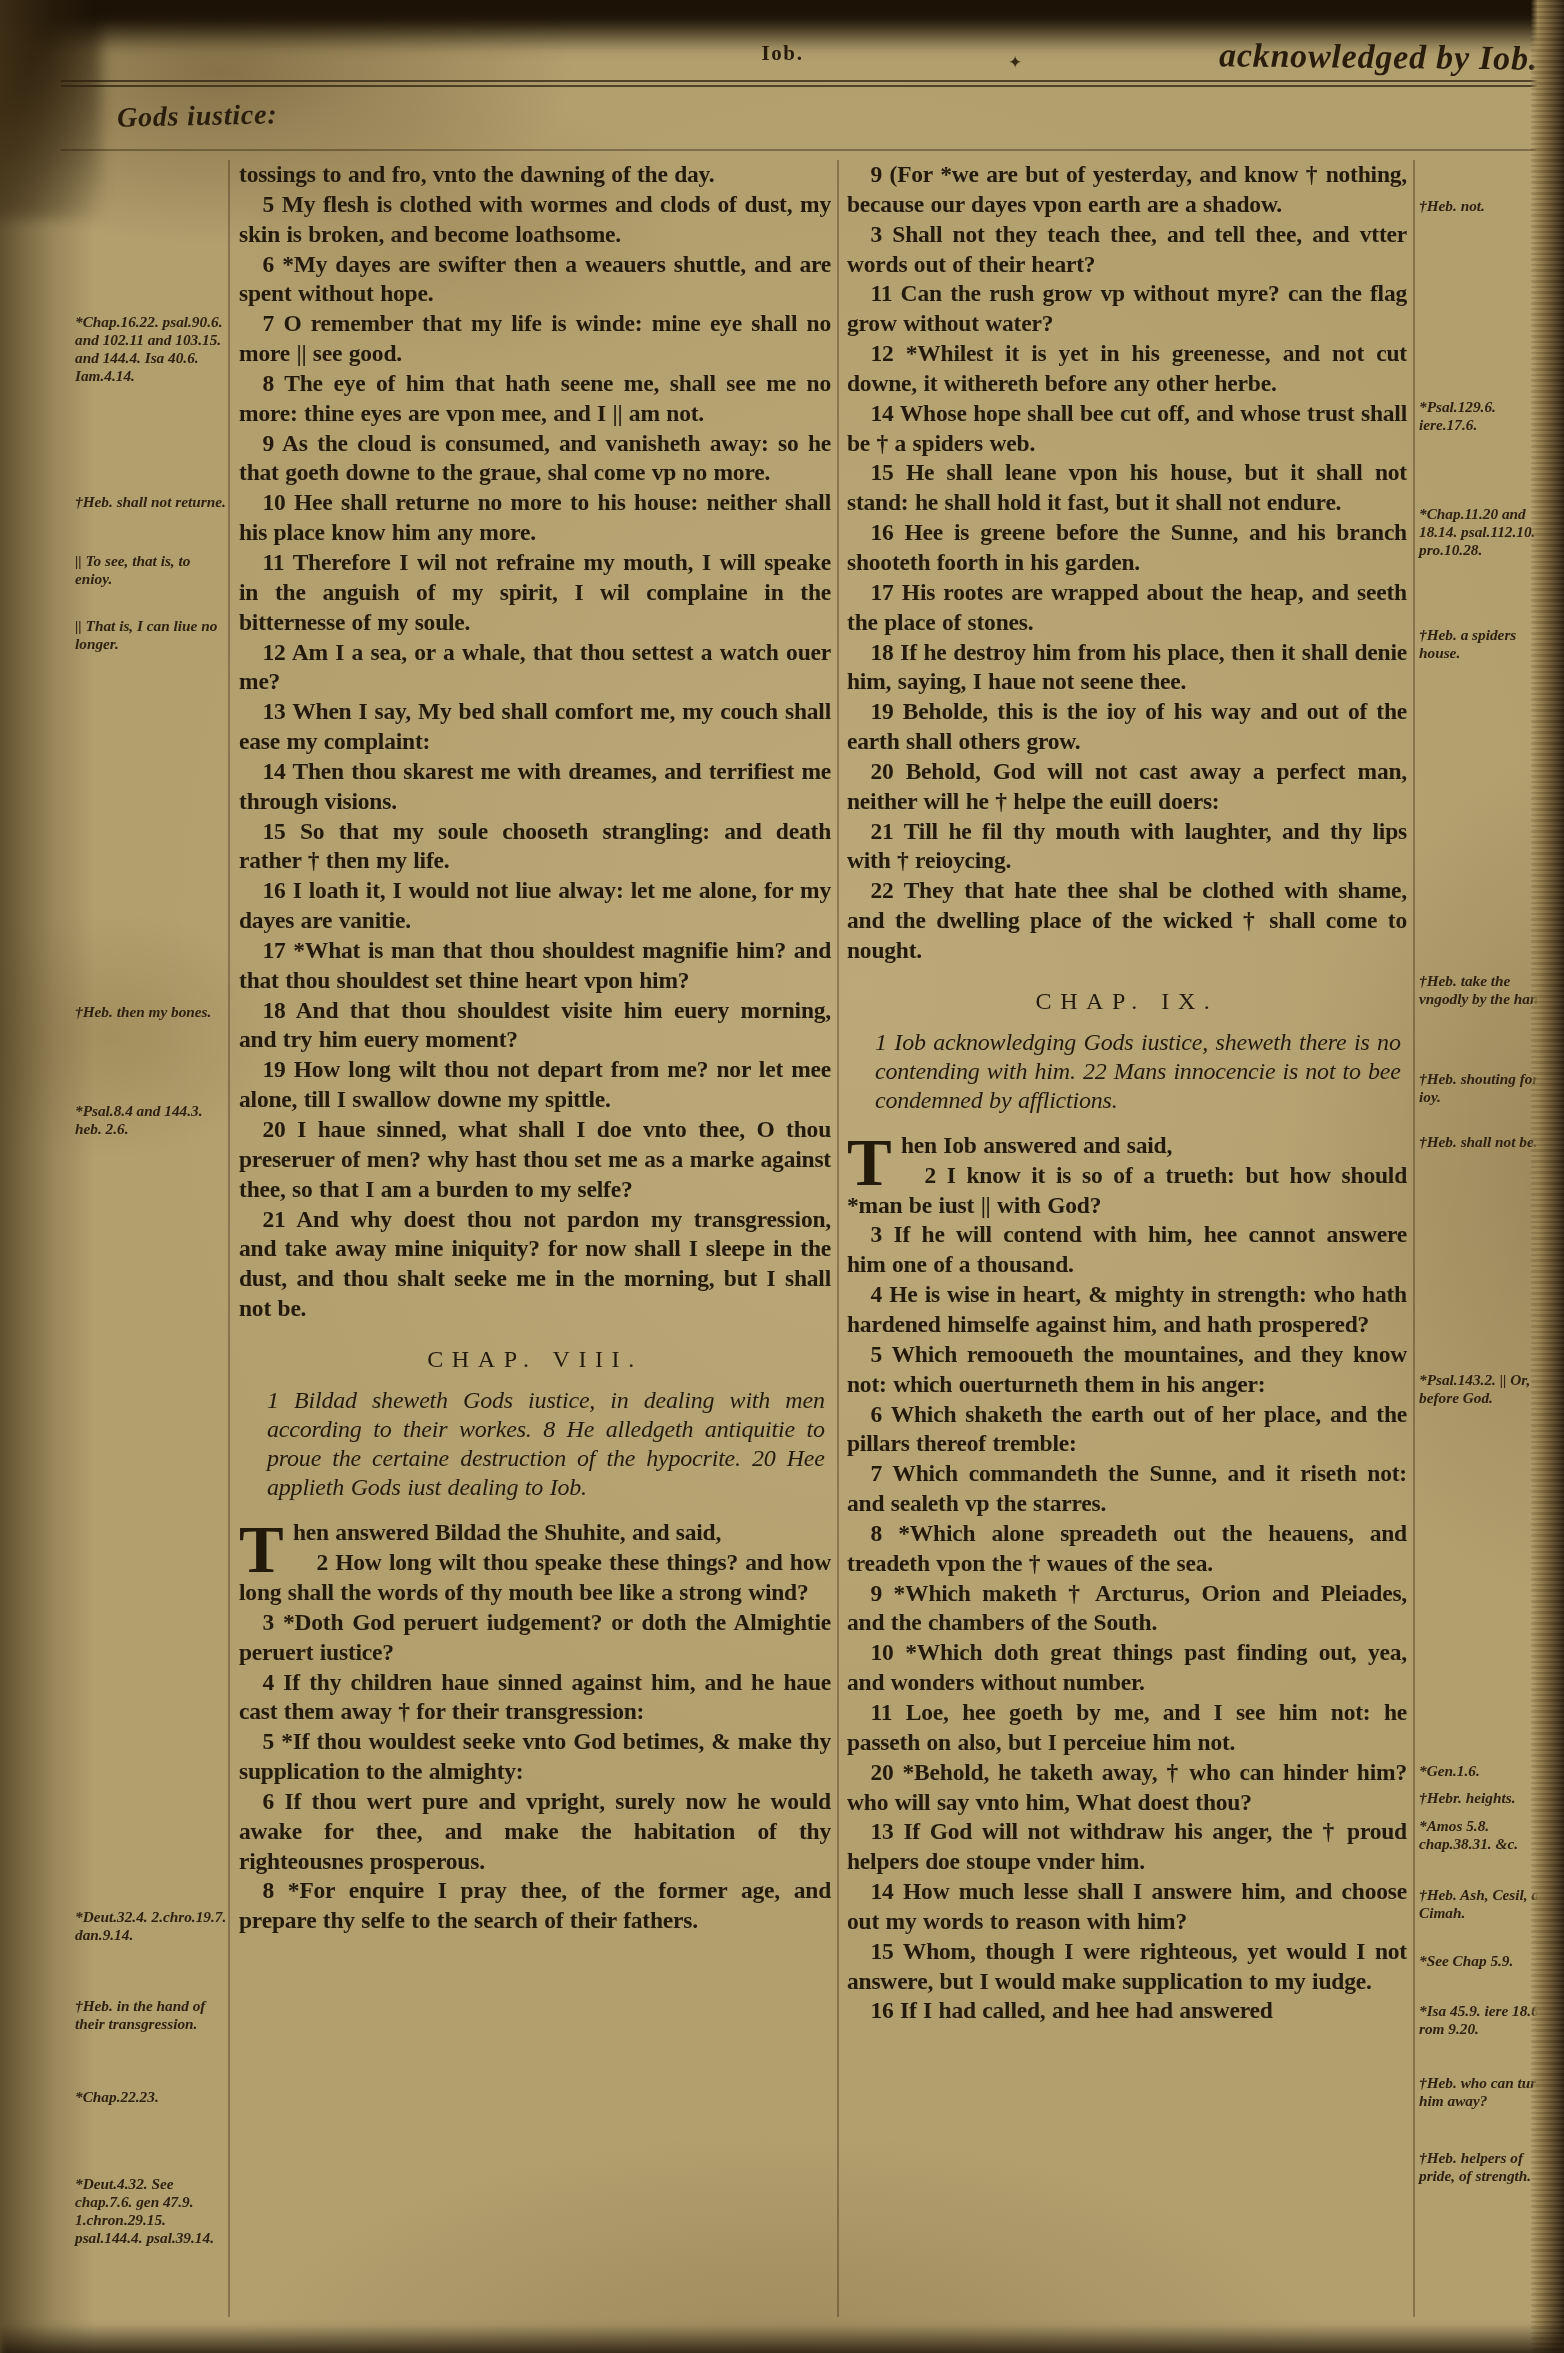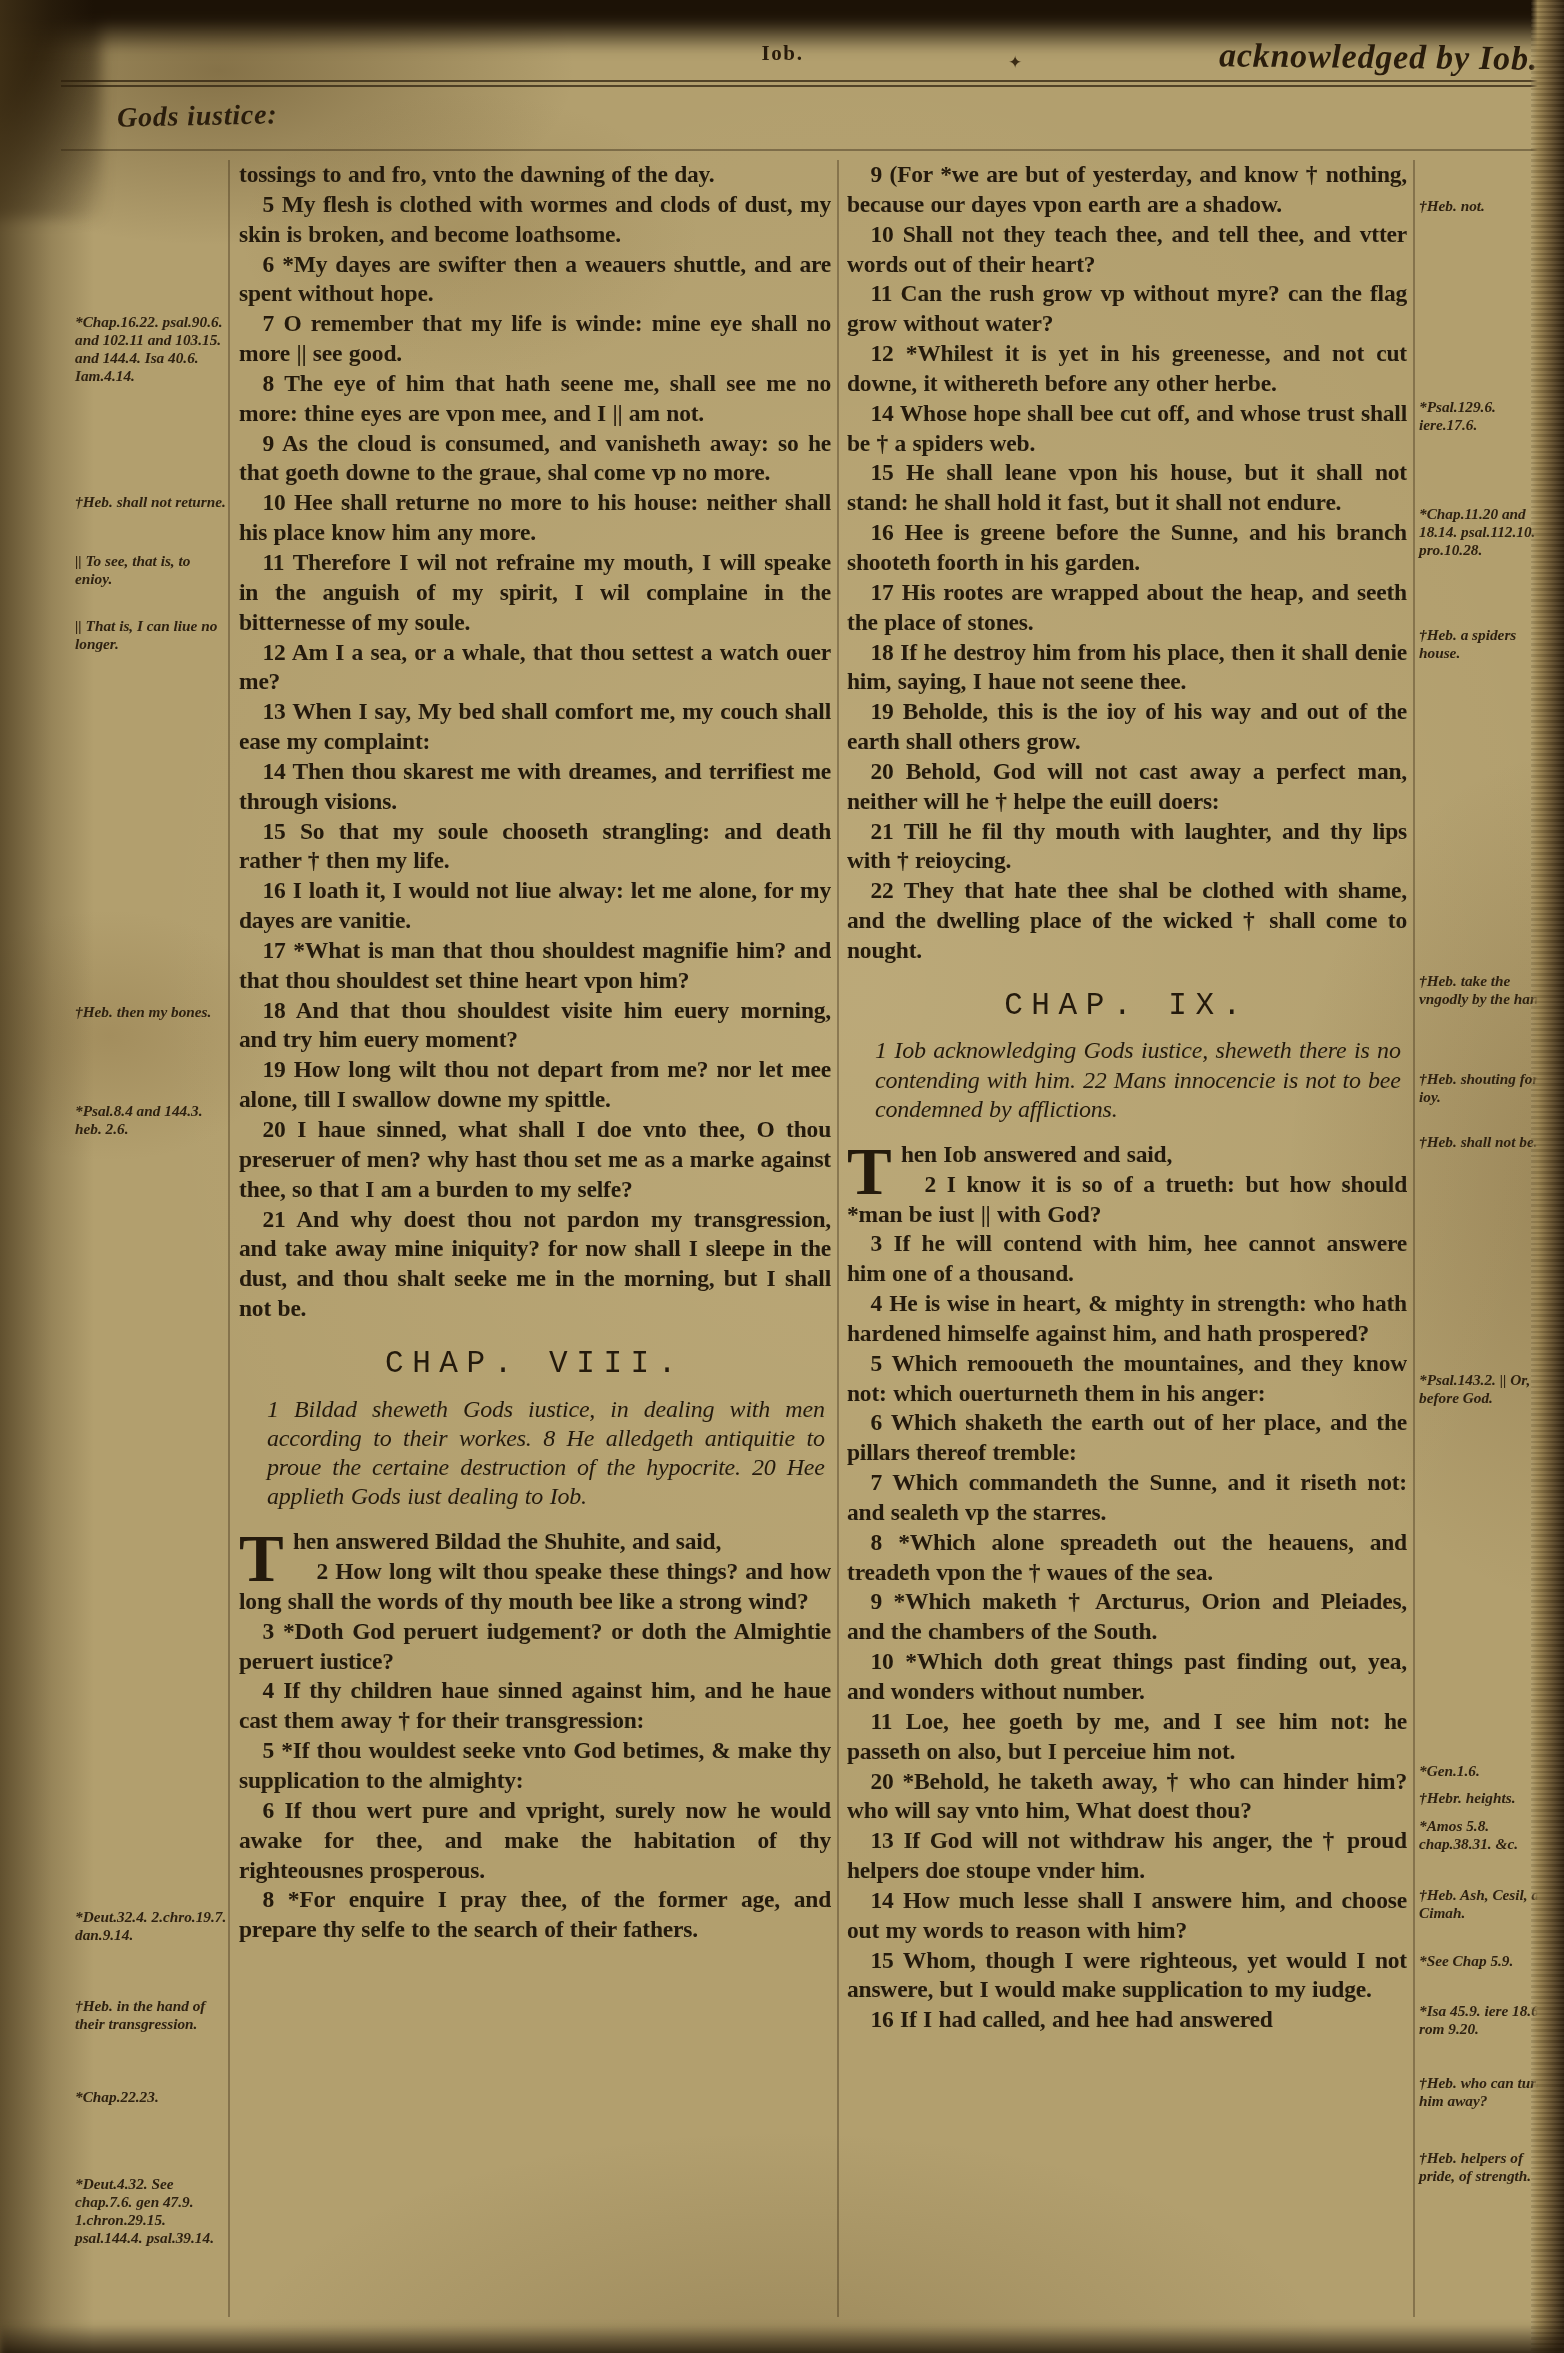--- a/index.html
+++ b/index.html
@@ -49,21 +49,21 @@
 
   
   .col{position:absolute;top:160px;height:2168px;overflow:hidden;
     color:#241a0c;font-size:23.5px;line-height:1.27;font-weight:bold;
     text-align:justify;letter-spacing:-0.2px;word-spacing:0.8px;}
   #col1{left:239px;width:592px;}
   #col2{left:847px;width:560px;}
   .col p{margin:0;}
   .col p.verse{text-indent:23.5px;}
   .col p.cont{text-indent:0;}
-  .col p.heading{text-align:center;font-weight:normal;letter-spacing:8.6px;font-size:31px;margin:20.3px 0 11px;text-indent:0;font-family:Liberation Mono, monospace;}
+  .col p.heading{text-align:center;font-weight:normal;letter-spacing:8.6px;font-size:24px;margin:20.3px 0 11px;text-indent:0;}
   .col p.summary{font-weight:normal;font-style:italic;font-size:24px;line-height:1.22;margin:1.6px 6.3px 15.6px 28px;text-indent:0;}
   .col p.opener{text-indent:0;margin-top:3.1px;}
   .dropcap{float:left;font-size:67px;line-height:0.78;padding:4.7px 9.4px 0 0;font-weight:bold;font-style:normal;color:#241a0c;}
 
   
   .notes{position:absolute;top:0;height:2354px;}
   #left-notes{left:75px;width:153px;}
   #right-notes{left:1419px;width:138px;}
   .margin-note{position:absolute;left:0;right:0;
     font-style:italic;font-weight:bold;font-size:15.3px;line-height:1.18;
@@ -125,21 +125,21 @@
       <p class="verse">2 How long wilt thou speake these things? and how long shall the words of thy mouth bee like a strong wind?</p>
       <p class="verse">3 *Doth God peruert iudgement? or doth the Almightie peruert iustice?</p>
       <p class="verse">4 If thy children haue sinned against him, and he haue cast them away † for their transgression:</p>
       <p class="verse">5 *If thou wouldest seeke vnto God betimes, &amp; make thy supplication to the almighty:</p>
       <p class="verse">6 If thou wert pure and vpright, surely now he would awake for thee, and make the habitation of thy righteousnes prosperous.</p>
       <p class="verse">8 *For enquire I pray thee, of the former age, and prepare thy selfe to the search of their fathers.</p>
     </div>
 
   <div id="col2" class="col">
       <p class="verse">9 (For *we are but of yesterday, and know † nothing, because our dayes vpon earth are a shadow.</p>
-      <p class="verse">10 Shall not they teach thee, and tell thee, and vtter words out of their heart?</p>
+      <p class="verse">3 Shall not they teach thee, and tell thee, and vtter words out of their heart?</p>
       <p class="verse">11 Can the rush grow vp without myre? can the flag grow without water?</p>
       <p class="verse">12 *Whilest it is yet in his greenesse, and not cut downe, it withereth before any other herbe.</p>
       <p class="verse">14 Whose hope shall bee cut off, and whose trust shall be † a spiders web.</p>
       <p class="verse">15 He shall leane vpon his house, but it shall not stand: he shall hold it fast, but it shall not endure.</p>
       <p class="verse">16 Hee is greene before the Sunne, and his branch shooteth foorth in his garden.</p>
       <p class="verse">17 His rootes are wrapped about the heap, and seeth the place of stones.</p>
       <p class="verse">18 If he destroy him from his place, then it shall denie him, saying, I haue not seene thee.</p>
       <p class="verse">19 Beholde, this is the ioy of his way and out of the earth shall others grow.</p>
       <p class="verse">20 Behold, God will not cast away a perfect man, neither will he † helpe the euill doers:</p>
       <p class="verse">21 Till he fil thy mouth with laughter, and thy lips with † reioycing.</p>

